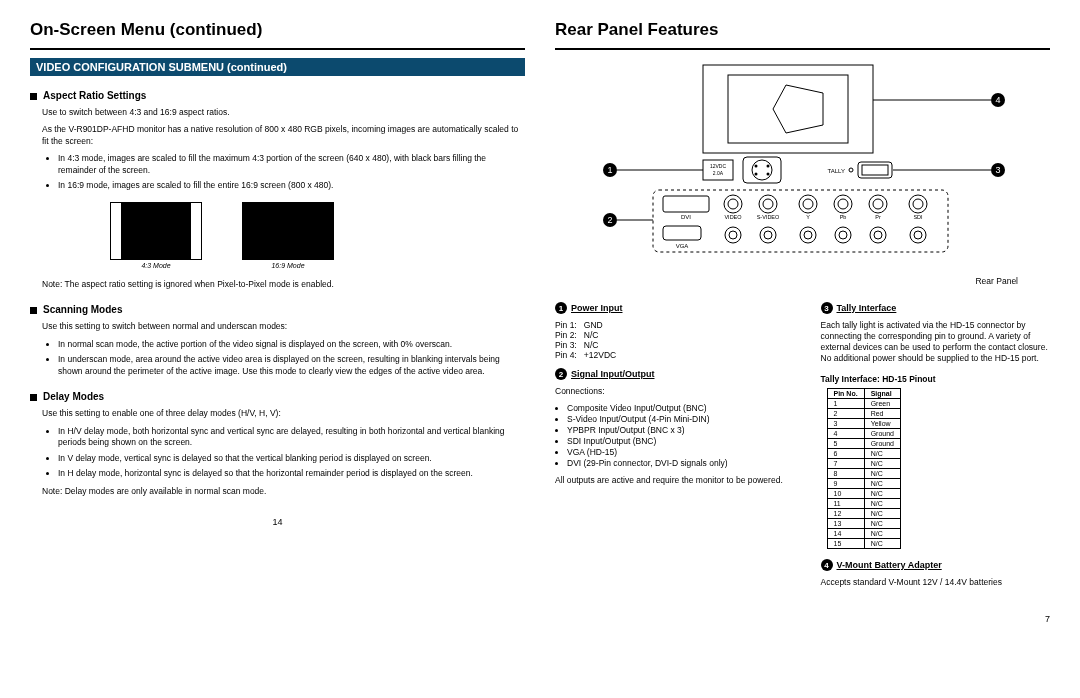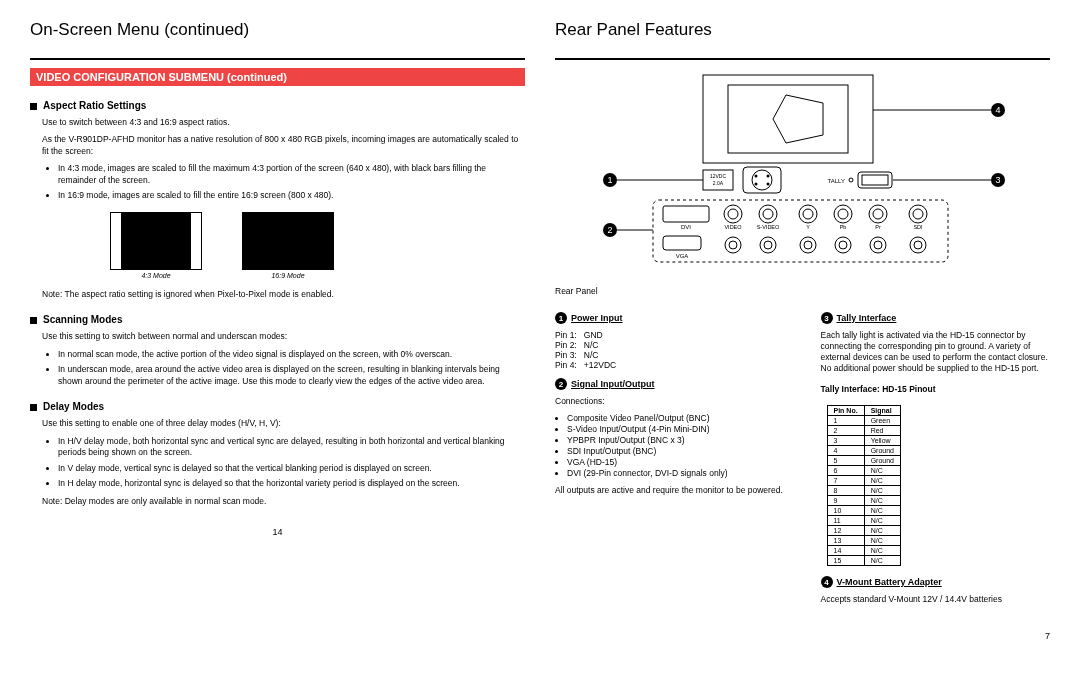--- a/index.html
+++ b/index.html
@@ -1,19 +1,19 @@
 <!DOCTYPE html>
 <html><head>
 <meta charset="utf-8">
 <style>
 body{margin:0;padding:20px 30px;font-family:Arial,Helvetica,sans-serif;font-size:8.5px;color:#000;background:#fff;width:1080px;box-sizing:border-box}
 .spread{display:flex;gap:30px}
 .page{flex:1;min-width:0}
-.page-title{font-size:17px;font-weight:normal;border-bottom:2px solid #000;padding-bottom:18px;margin-bottom:8px}
-.submenu-bar{background:#ef4444;color:#fff;font-size:11px;font-weight:bold;padding:3px 6px;margin-bottom:10px}
+.page-title{font-size:17px;font-weight:bold;border-bottom:2px solid #000;padding-bottom:8px;margin-bottom:8px}
+.submenu-bar{background:#0c4a6e;color:#fff;font-size:11px;font-weight:bold;padding:3px 6px;margin-bottom:10px}
 .section-h{font-size:10px;font-weight:bold;margin:14px 0 6px 0}
 .sqbullet{display:inline-block;width:7px;height:7px;background:#000;margin-right:6px;vertical-align:middle}
 .para{margin:0 0 6px 12px;line-height:1.35}
 .bulleted{margin:0 0 6px 28px;padding:0}
 .bulleted li{margin-bottom:4px;line-height:1.35}
 .aspect-demo{display:flex;gap:40px;margin:10px 0 10px 80px}
 .aspect-box{text-align:center}
 .aspect-frame{width:90px;height:56px;border:1px solid #000;background:#fff;display:flex;justify-content:center}
 .aspect-inner{background:#000}
 .aspect-caption{font-style:italic;font-size:7px;margin-top:2px}
@@ -24,21 +24,21 @@
 .two-col{display:flex;gap:36px;margin-top:6px}
 .col{flex:1}
 .feat-h{font-size:9px;font-weight:bold;text-decoration:underline;margin:6px 0}
 .feat-p{line-height:1.3;margin:0 0 6px 0}
 .pin-list{margin:4px 0 8px 0}
 .conn-list{margin:2px 0 6px 12px;padding:0}
 .conn-list li{line-height:1.3}
 .tally-table{border-collapse:collapse;margin:4px 0 10px 6px}
 .tally-table td,.tally-table th{border:1px solid #000;padding:1px 6px;font-size:7px;text-align:left}
 .tally-table th{font-weight:bold}
-.tally-title{font-size:8.5px;font-weight:bold;margin:10px 0 11px 0}
+.tally-title{font-size:8.5px;font-weight:bold;margin:10px 0 4px 0}
 svg text{font-family:Arial,Helvetica,sans-serif}
 </style>
 </head>
 <body>
 
 <div class="spread">
 
   <div class="page">
     <div class="page-title">On-Screen Menu (continued)</div>
     <div class="submenu-bar">VIDEO CONFIGURATION SUBMENU (continued)</div>
@@ -73,21 +73,21 @@
     <ul class="bulleted">
       <li>In normal scan mode, the active portion of the video signal is displayed on the screen, with 0% overscan.</li>
       <li>In underscan mode, area around the active video area is displayed on the screen, resulting in blanking intervals being shown around the perimeter of the active image. Use this mode to clearly view the edges of the active video area.</li>
     </ul>
 
     <div class="section-h"><span class="sqbullet"></span><span>Delay Modes</span></div>
     <p class="para">Use this setting to enable one of three delay modes (H/V, H, V):</p>
     <ul class="bulleted">
       <li>In H/V delay mode, both horizontal sync and vertical sync are delayed, resulting in both horizontal and vertical blanking periods being shown on the screen.</li>
       <li>In V delay mode, vertical sync is delayed so that the vertical blanking period is displayed on screen.</li>
-      <li>In H delay mode, horizontal sync is delayed so that the horizontal variety period is displayed on the screen.</li>
+      <li>In H delay mode, horizontal sync is delayed so that the horizontal remainder period is displayed on the screen.</li>
     </ul>
     <p class="para">Note: Delay modes are only available in normal scan mode.</p>
 
     <div class="pagenum">14</div>
   </div>
 
   <div class="page">
     <div class="page-title">Rear Panel Features</div>
 
     <div class="rear-diagram-wrap">
@@ -166,35 +166,35 @@
           <circle cx="285" cy="175" r="8" fill="none" stroke="#000"></circle>
             <circle cx="285" cy="175" r="4" fill="none" stroke="#000"></circle>
           <circle cx="325" cy="175" r="8" fill="none" stroke="#000"></circle>
             <circle cx="325" cy="175" r="4" fill="none" stroke="#000"></circle>
         </g>
 
         <line x1="60" y1="160" x2="24" y2="160" stroke="#000"></line>
         <circle cx="17" cy="160" r="7" fill="#000"></circle>
           <text x="17" y="163" fill="#fff" font-size="9" text-anchor="middle">2</text>
       </svg>
-      <div class="rear-caption" style="text-align:left;margin-right:32px">Rear Panel</div>
+      <div class="rear-caption" style="text-align:right;margin-right:32px">Rear Panel</div>
     </div>
 
     <div class="two-col">
       <div class="col">
         <div class="feat-h"><span class="callout">1</span><span>Power Input</span></div>
         <pre class="pin-list" style="font-family:Arial;font-size:8.5px;margin-left:0">Pin 1:   GND
 Pin 2:   N/C
 Pin 3:   N/C
 Pin 4:   +12VDC</pre>
 
         <div class="feat-h"><span class="callout">2</span><span>Signal Input/Output</span></div>
         <p class="feat-p">Connections:</p>
         <ul class="conn-list">
-          <li>Composite Video Panel/Output (BNC)</li>
+          <li>Composite Video Input/Output (BNC)</li>
           <li>S-Video Input/Output (4-Pin Mini-DIN)</li>
           <li>YPBPR Input/Output (BNC x 3)</li>
           <li>SDI Input/Output (BNC)</li>
           <li>VGA (HD-15)</li>
           <li>DVI (29-Pin connector, DVI-D signals only)</li>
         </ul>
         <p class="feat-p">All outputs are active and require the monitor to be powered.</p>
       </div>
 
       <div class="col">

